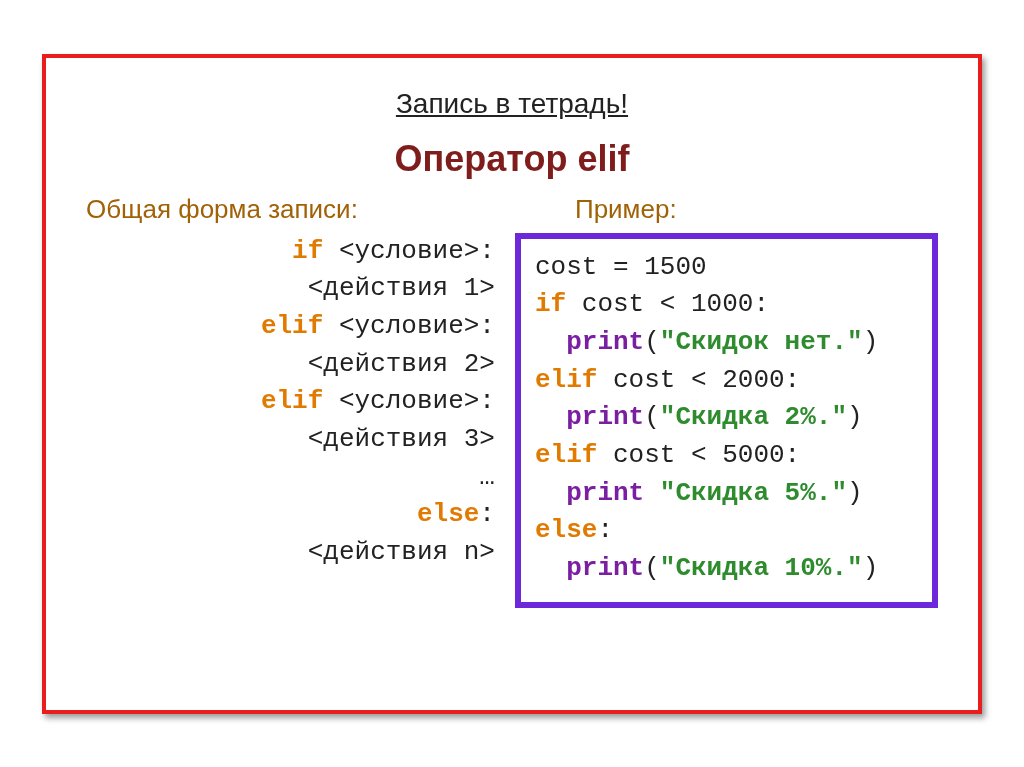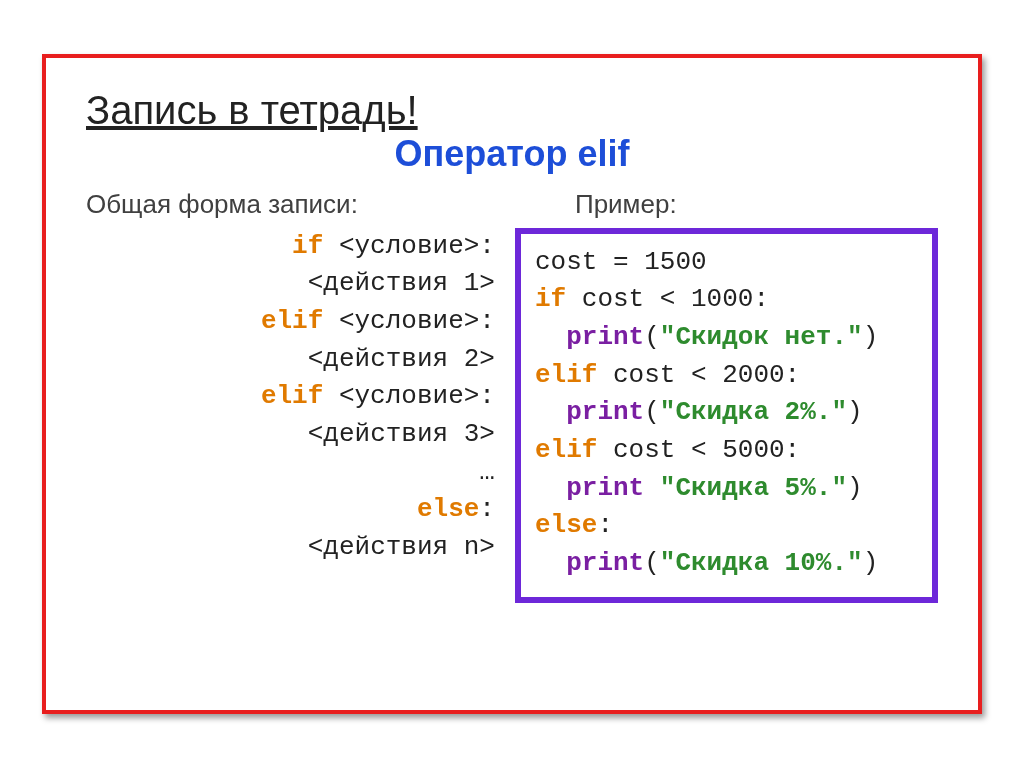--- a/index.html
+++ b/index.html
@@ -17,44 +17,46 @@
     width: 940px;
     height: 660px;
     border: 4px solid #E81E1E;
     box-shadow: 3px 4px 6px rgba(0,0,0,0.4);
     background: #fff;
     box-sizing: border-box;
     padding: 30px 40px 30px 40px;
     position: relative;
   }
   .note-title {
-    font-size: 40px;
+    font-size: 28px;
     color: #222;
     text-decoration: underline;
+    margin-bottom: 18px;
+    text-align: center;
   }
   .main-title {
     font-size: 36px;
-    color: #1d4ed8;
+    color: #7f1d1d;
     font-weight: bold;
     text-align: center;
     margin-bottom: 14px;
   }
   .columns {
     display: flex;
     gap: 20px;
   }
   .col-left {
     flex: 0 0 48%;
   }
   .col-right {
     flex: 1;
   }
   .subheading {
     font-size: 26px;
-    color: #404040;
+    color: #a16207;
     margin-bottom: 8px;
   }
   .col-right .subheading {
     padding-left: 60px;
   }
   .code-general {
     font-family: "Courier New", monospace;
     font-size: 26px;
     line-height: 1.45;
     color: #222;

